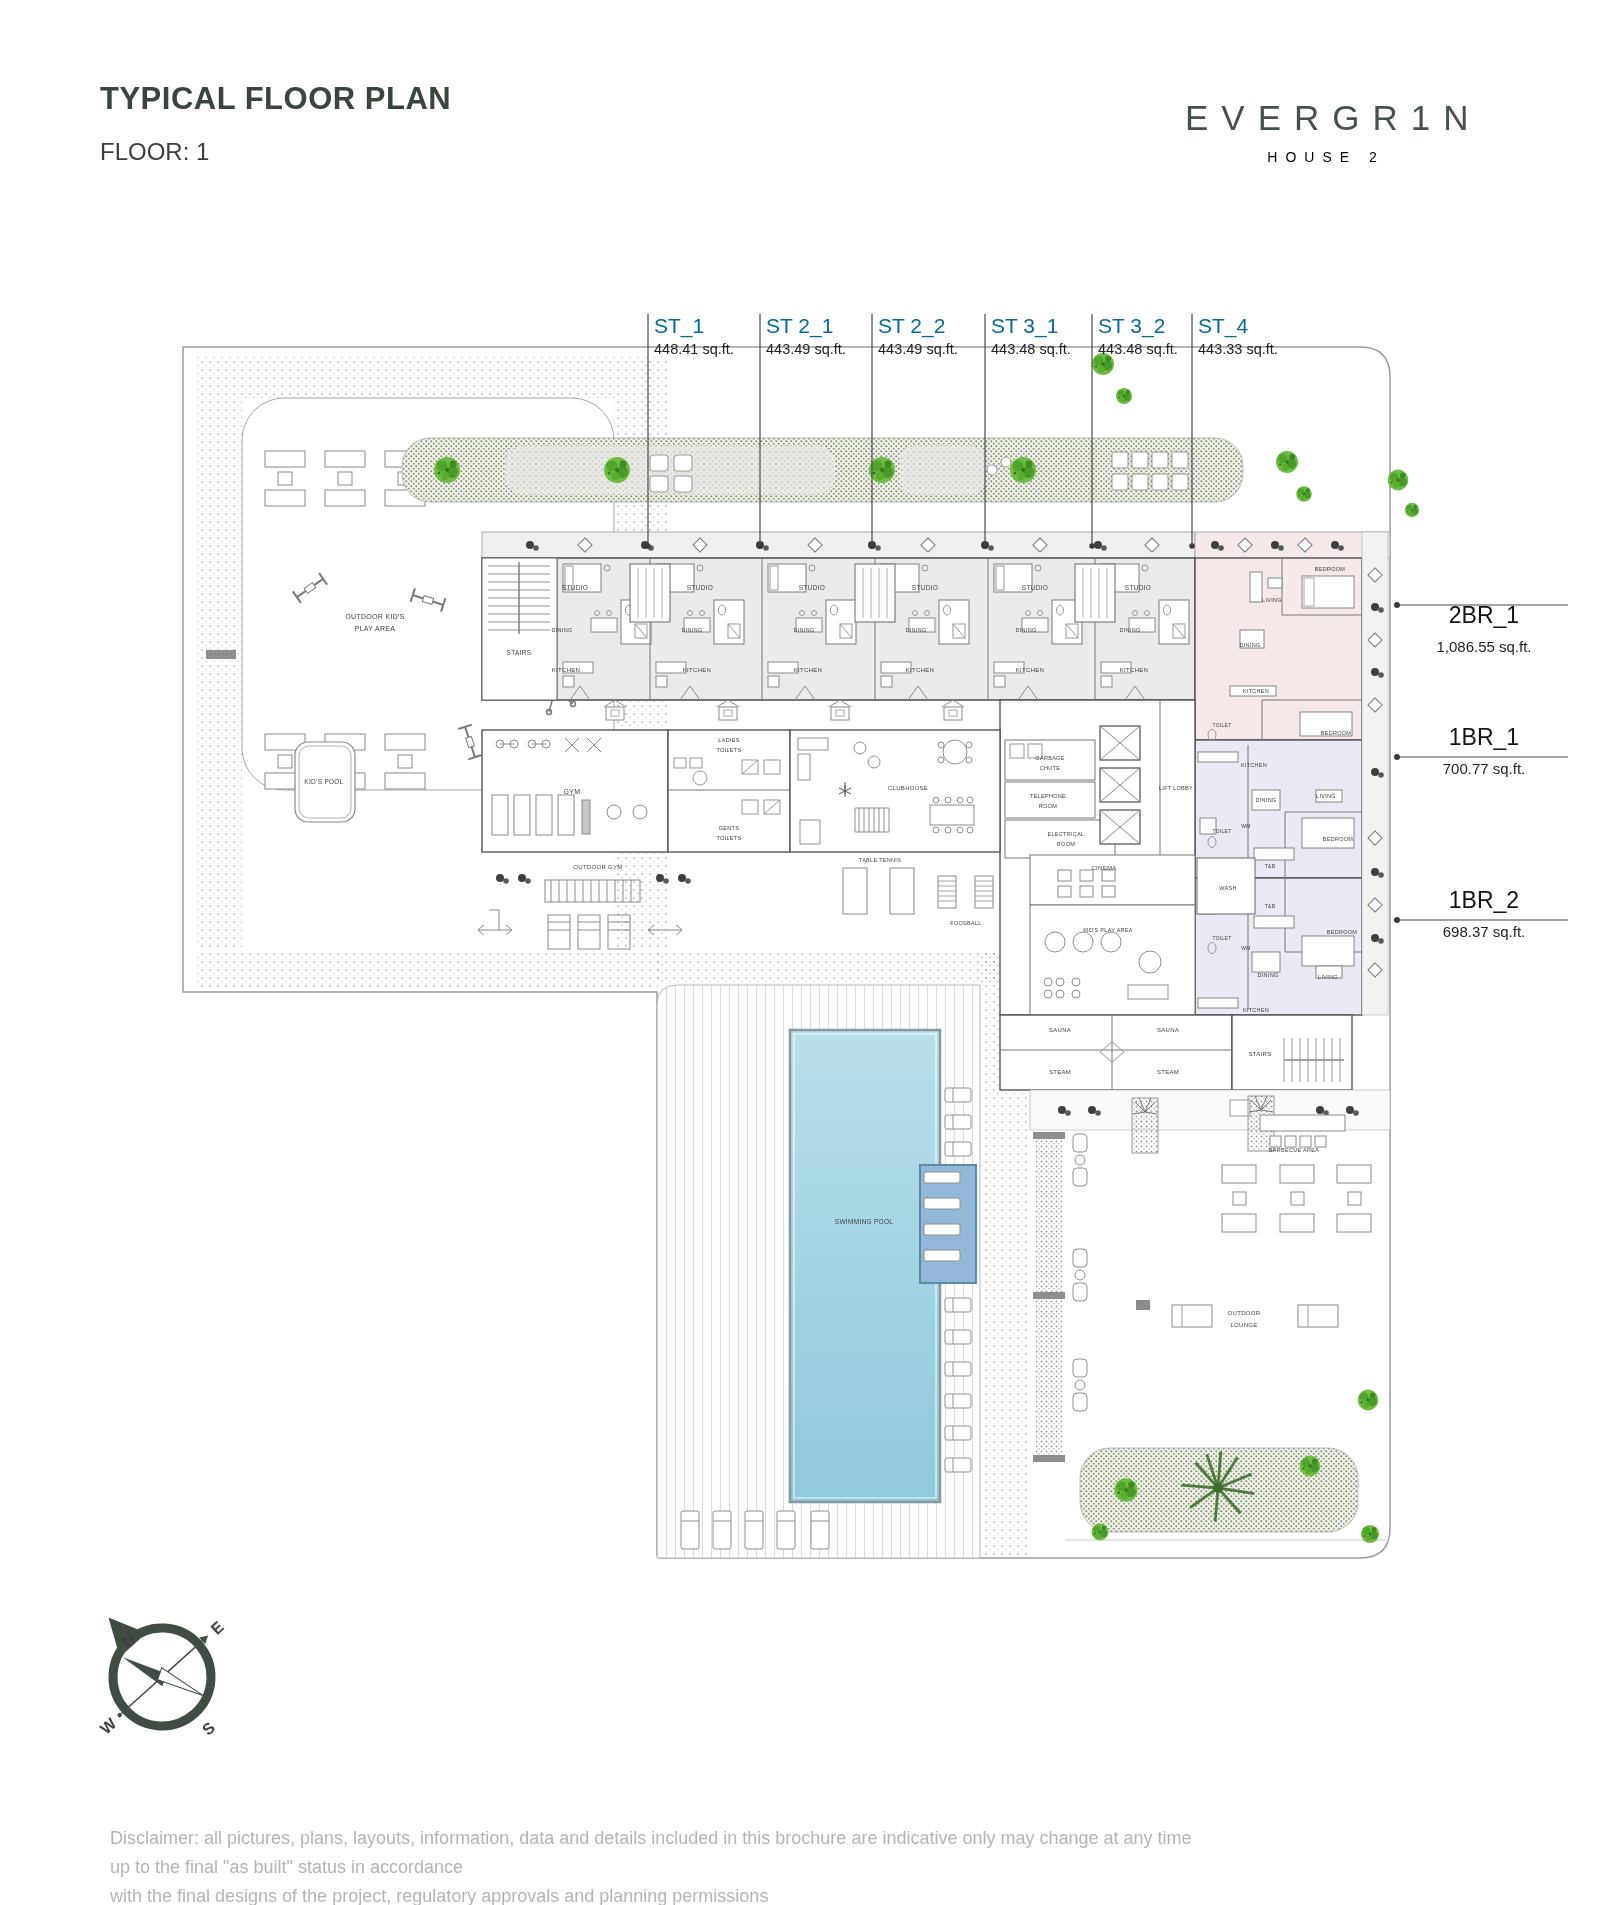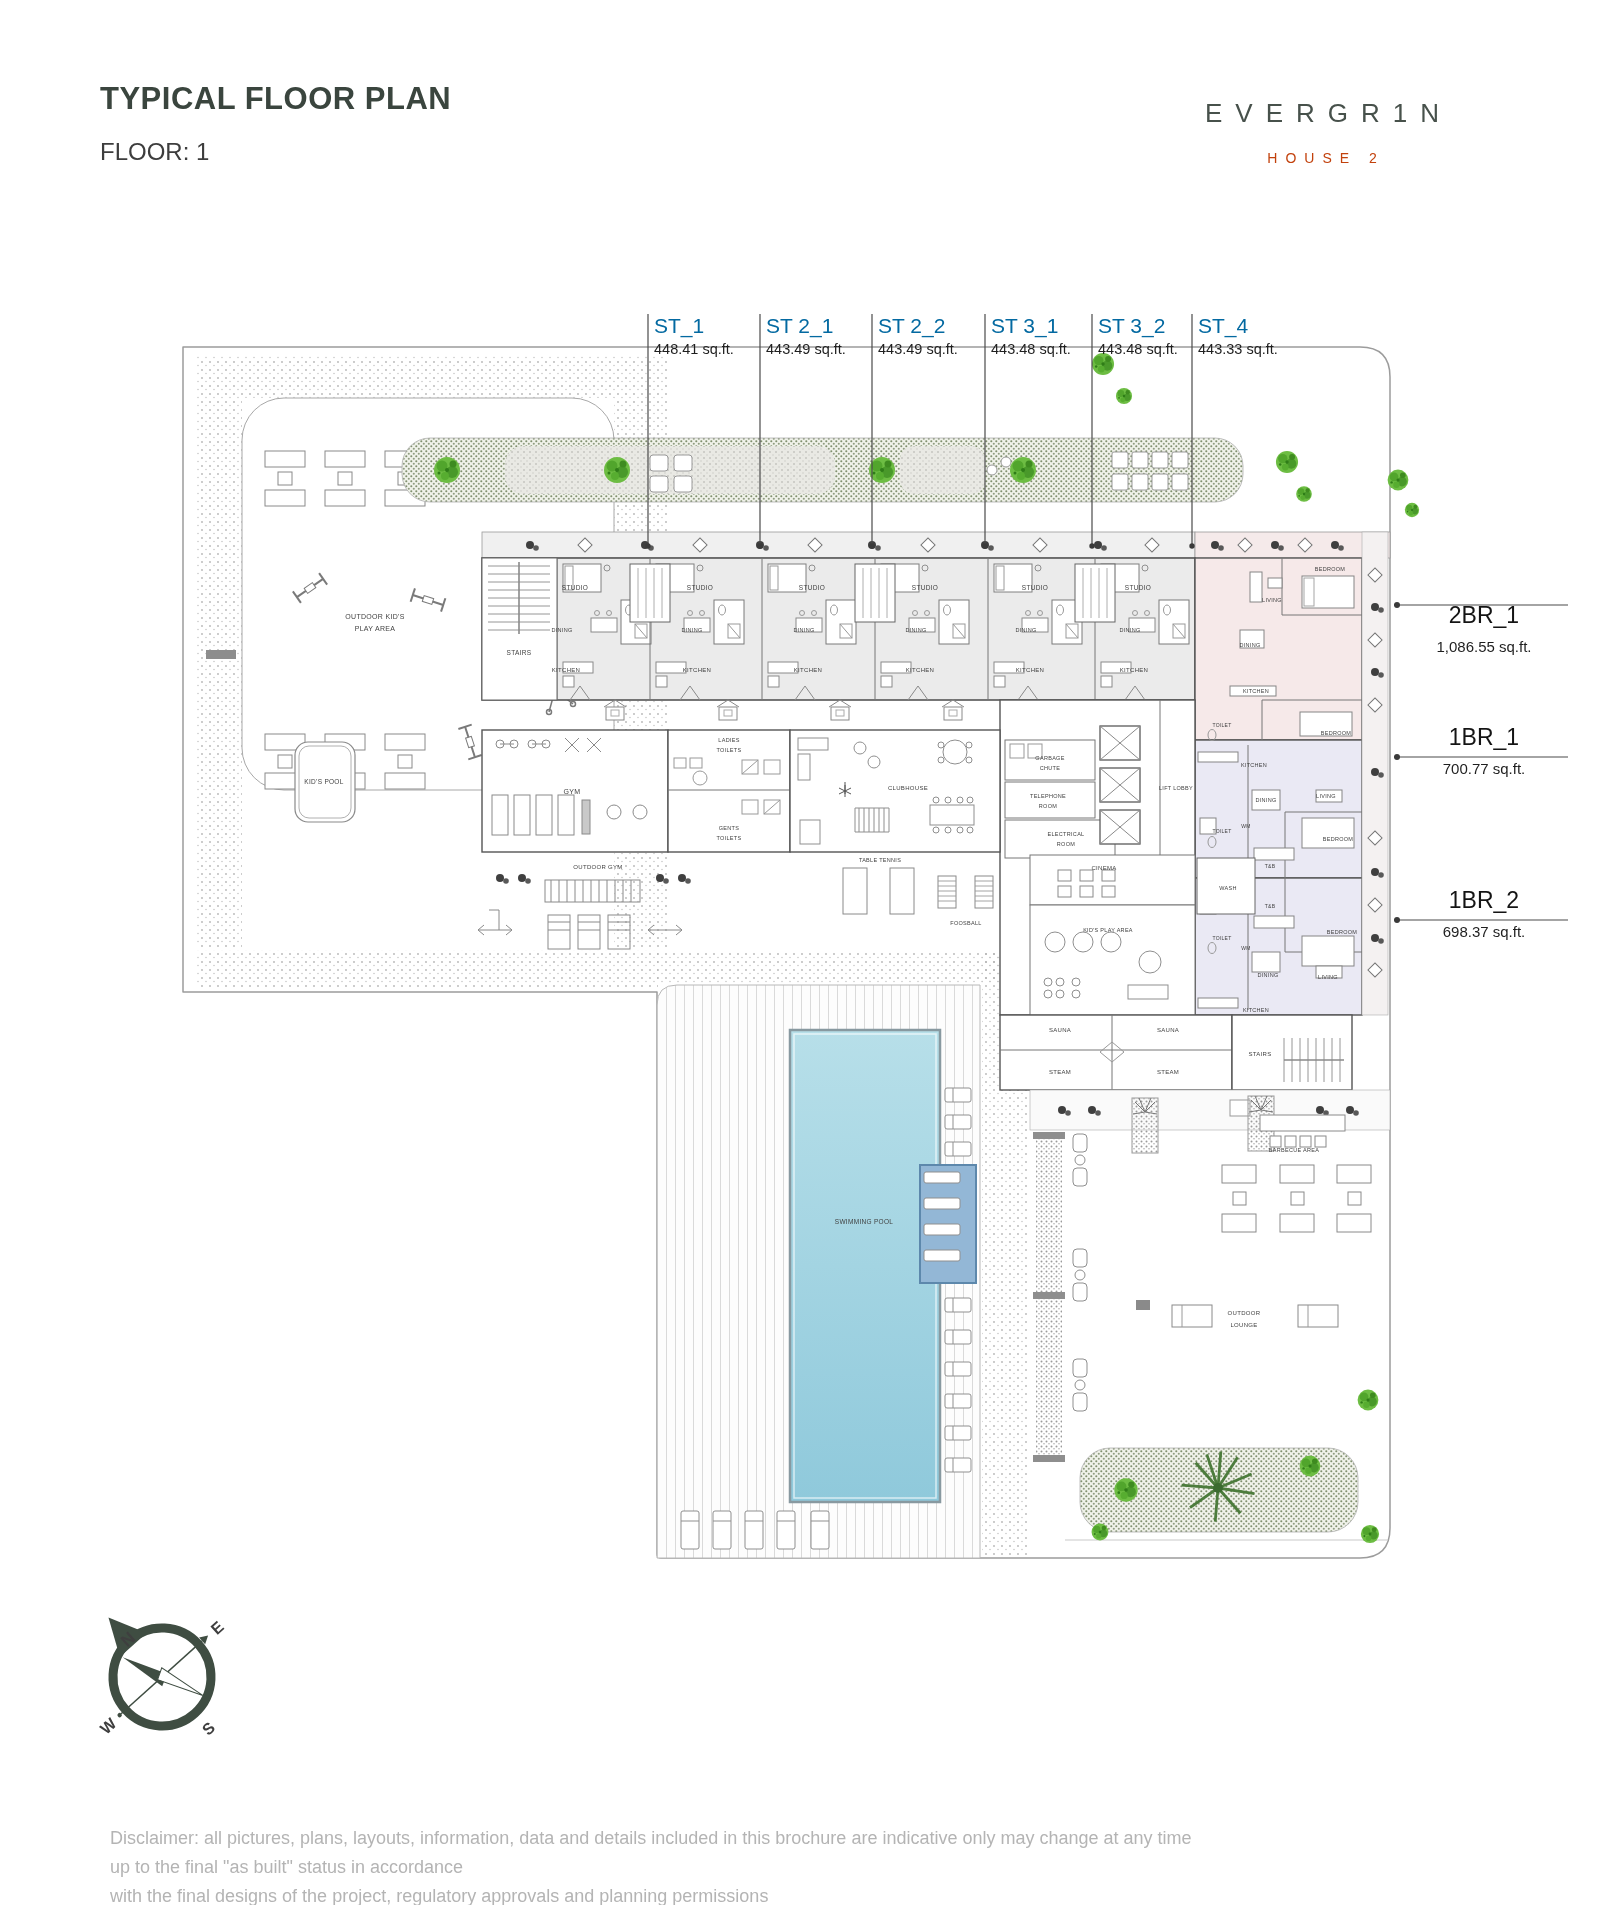--- a/index.html
+++ b/index.html
@@ -2,22 +2,22 @@
 <html><head>
 <meta charset="utf-8">
 <style>
   html,body{margin:0;padding:0;background:#fff;}
   .page{position:relative;width:1600px;height:1905px;background:#fff;overflow:hidden;
         font-family:"Liberation Sans",sans-serif;}
   .title{position:absolute;left:100px;top:81px;font-size:31px;font-weight:bold;
          letter-spacing:.5px;color:#3a453e;}
   .floor{position:absolute;left:100px;top:138px;font-size:24px;color:#3d3d3d;}
   .logo{position:absolute;left:1172px;top:98px;width:300px;text-align:center;color:#47514b;}
-  .logo .brand{font-size:26px;letter-spacing:13px;padding-left:13px;font-weight:500;}
-  .logo .sub{font-size:14px;letter-spacing:8px;padding-left:8px;margin-top:21px;color:#c2410c;}
+  .logo .brand{font-size:35px;letter-spacing:13px;padding-left:13px;font-weight:500;}
+  .logo .sub{font-size:14px;letter-spacing:8px;padding-left:8px;margin-top:11px;color:#000000;}
   .coTop{position:absolute;white-space:nowrap;}
   .coTop .nm{font-size:21px;color:#0369a1;}
   .coTop .ar{font-size:14.5px;color:#1f1f1f;margin-top:3px;}
   .coRight{position:absolute;width:172px;text-align:center;white-space:nowrap;}
   .coRight .nm{font-size:23px;color:#141414;}
   .coRight .ar{font-size:15px;color:#1f1f1f;margin-top:9px;}
   .disc{position:absolute;left:110px;top:1824px;width:1090px;font-size:18px;
         color:#b4b4b4;line-height:1.6;}
   svg text{font-family:"Liberation Sans",sans-serif;fill:#3f3f3f;}
   .rlabel{text-anchor:middle;letter-spacing:.3px;}

